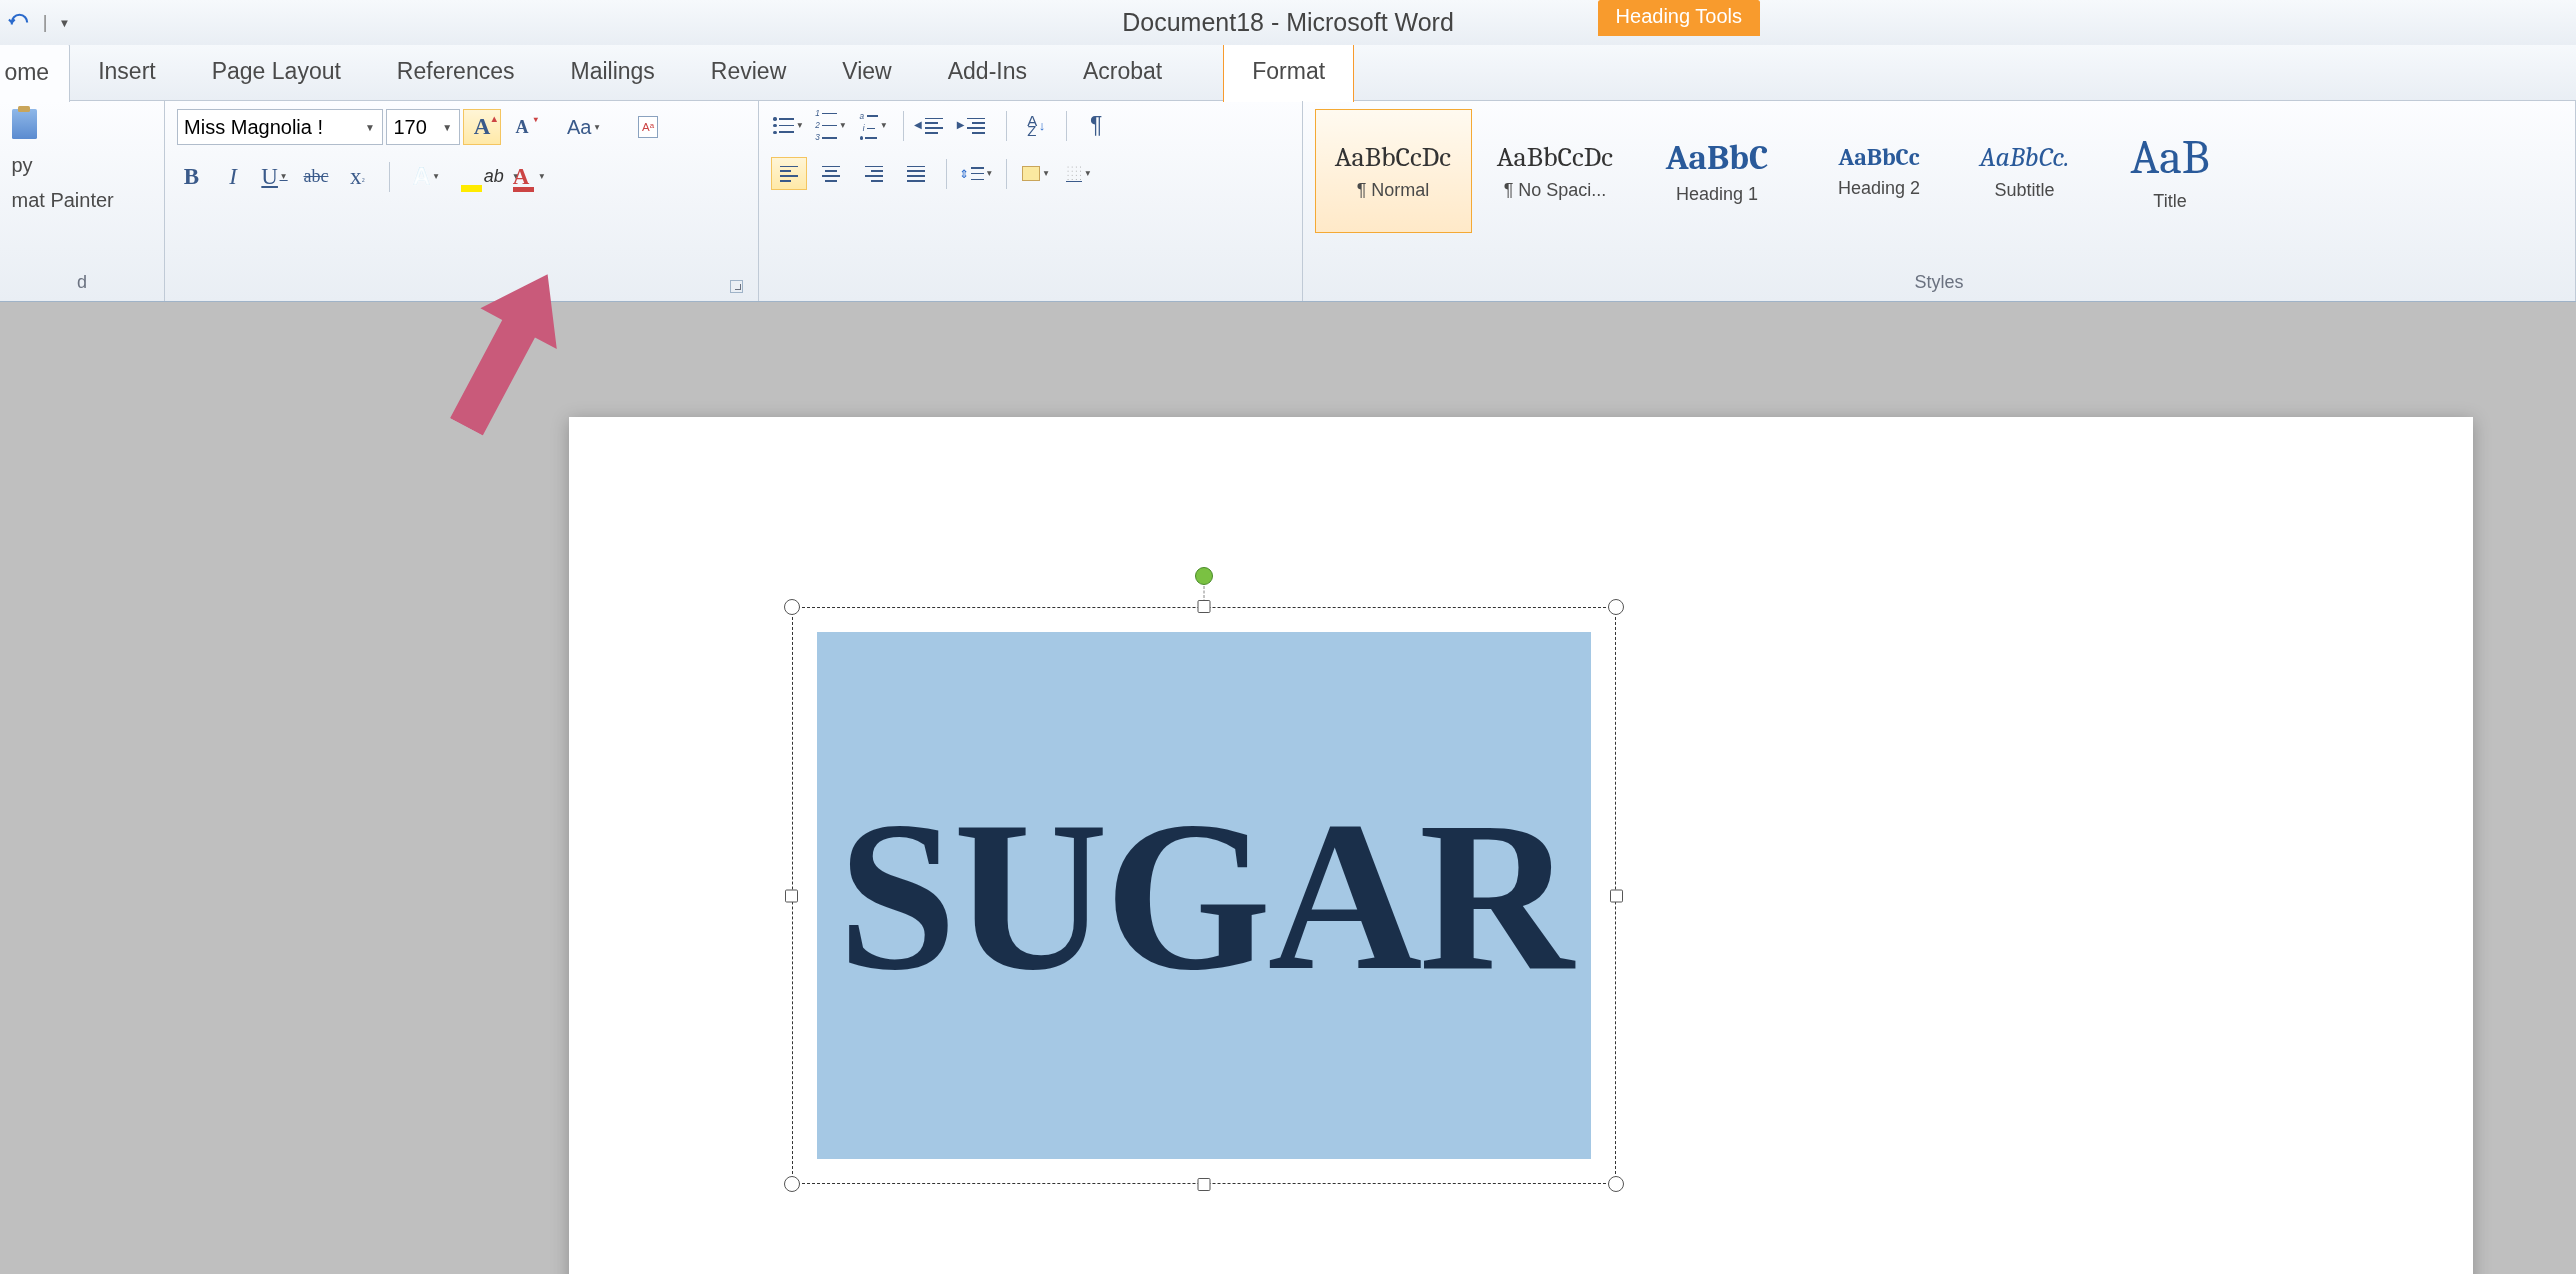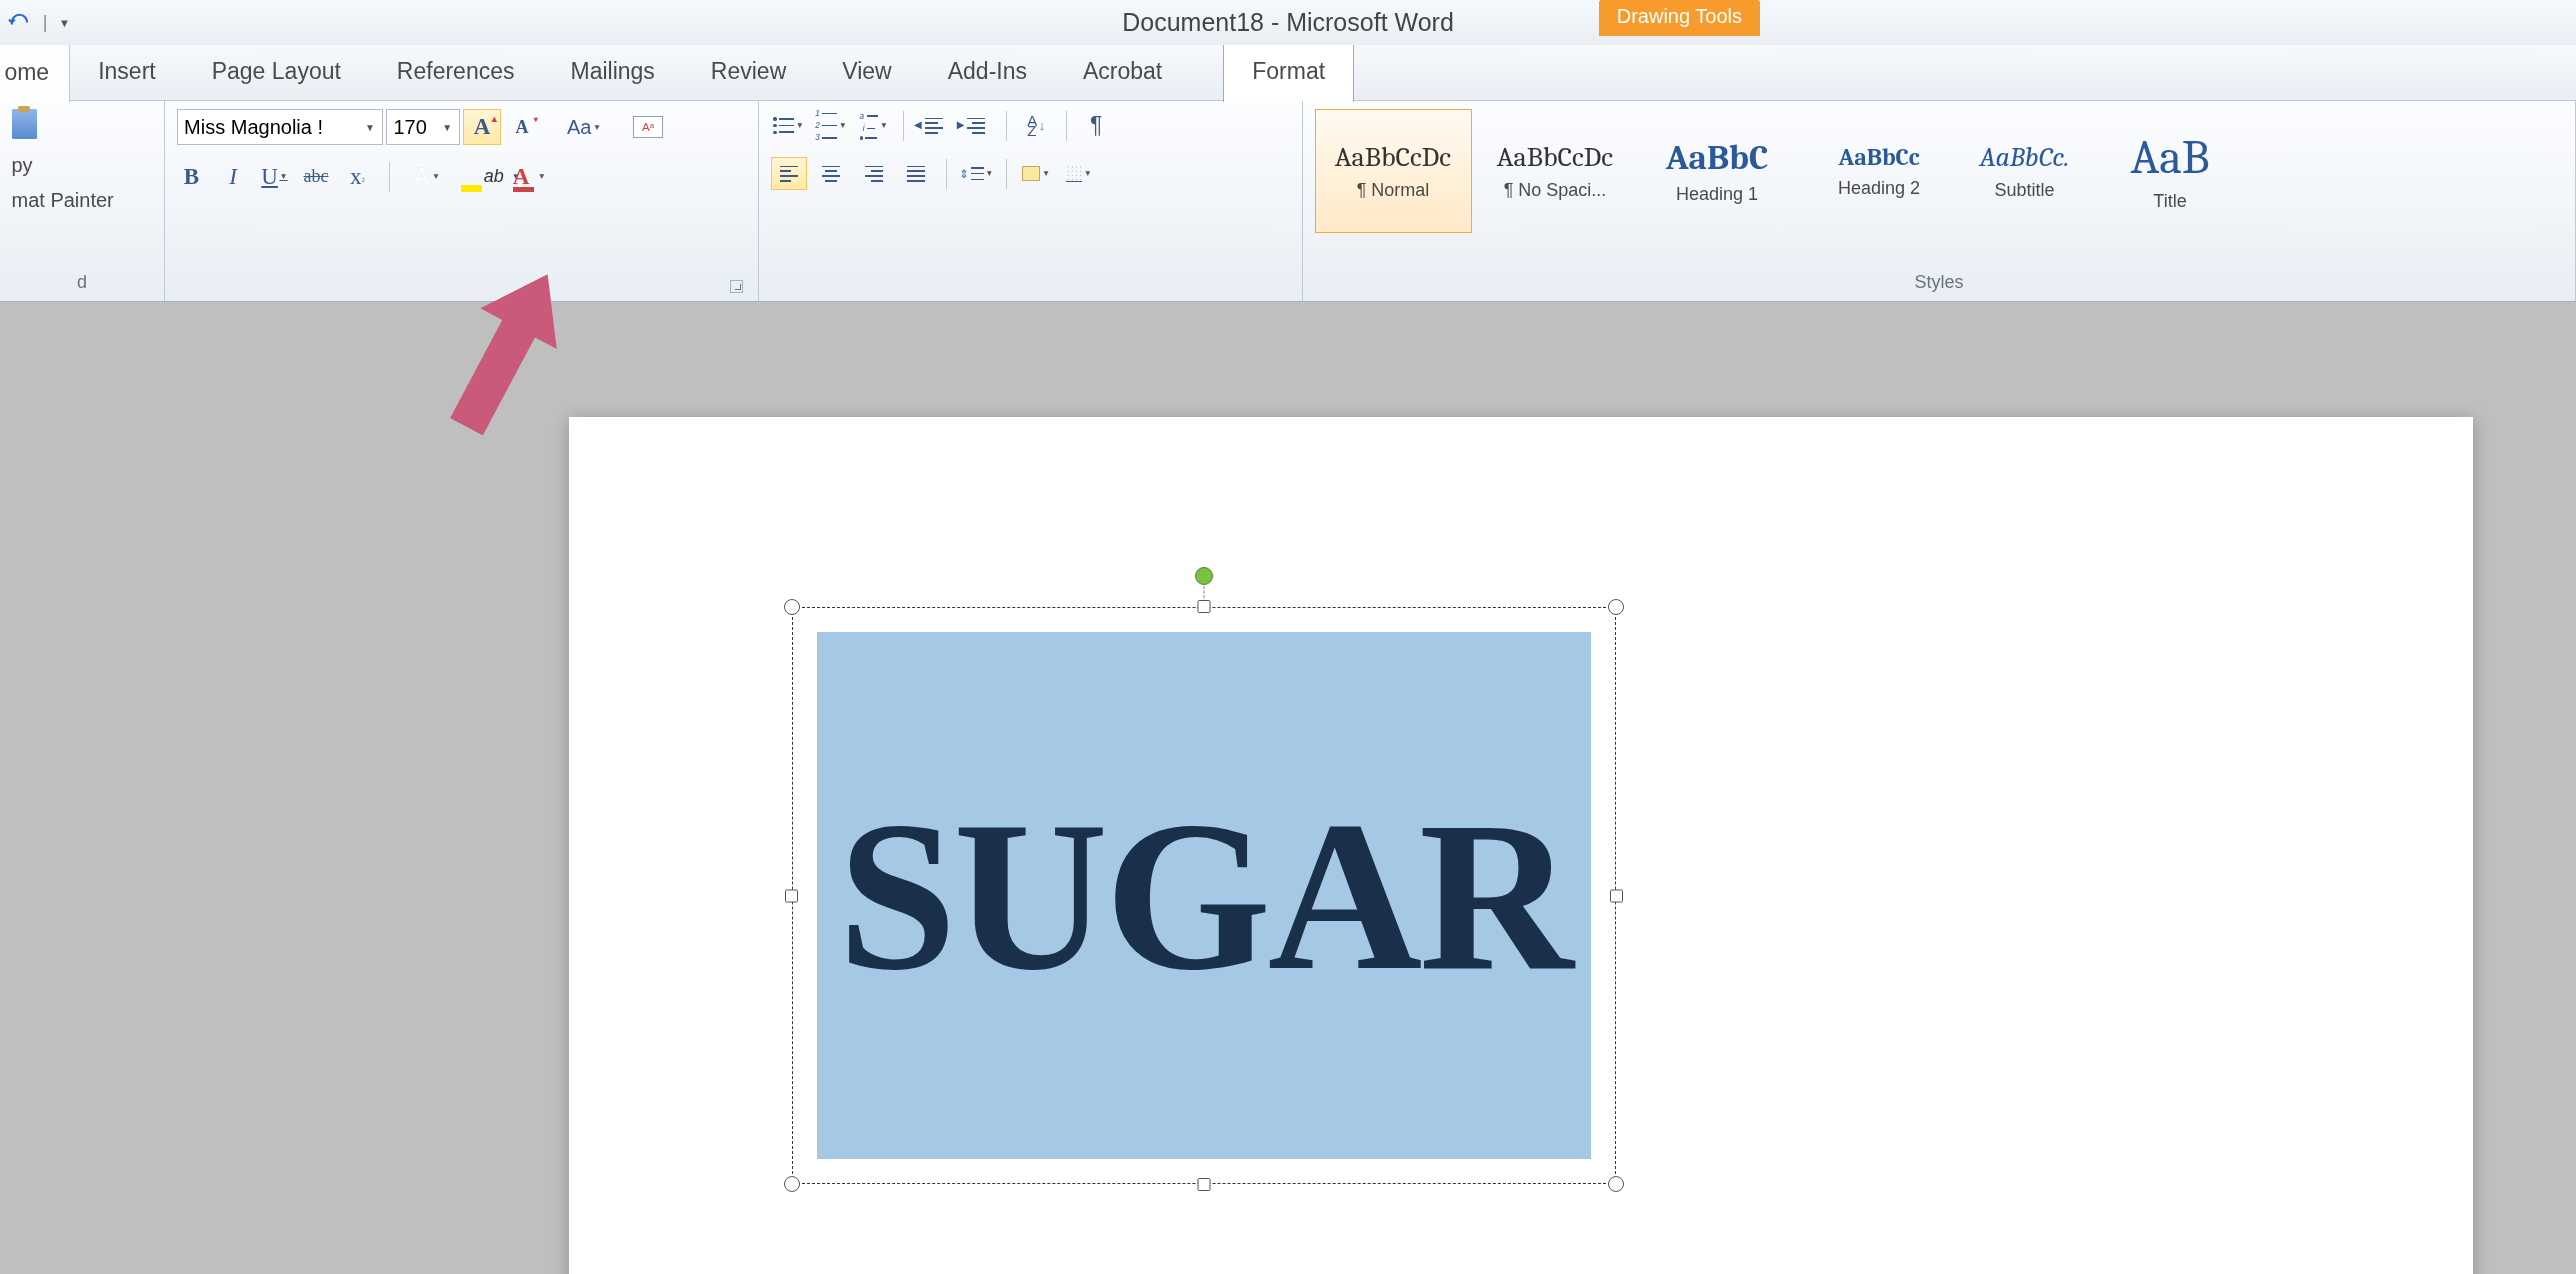--- a/index.html
+++ b/index.html
@@ -34,21 +34,21 @@
 .font-row1 { display:flex; gap:3.3px; align-items:center; margin-bottom:16.5px; }
 .fontname { width:206px; height:36px; border:0.8px solid #b0bccb; background:#fff; padding:0 6.6px; font-size:20px; display:flex; align-items:center; justify-content:space-between; }
 .fontsize { width:74px; height:36px; border:0.8px solid #b0bccb; background:#fff; padding:0 6.6px; font-size:20px; display:flex; align-items:center; justify-content:space-between;gap:12px; }
 .dd-arr { font-size:10px; color:#555; }
 .grow-a { width:38px; height:36px; border:0.8px solid #f4c560; background:linear-gradient(#fff5d6,#ffe9a8); display:flex; align-items:center; justify-content:center; font-size:23px; font-weight:bold; color:#3a5a8a; font-family:"Times New Roman",serif; position:relative;}
 .grow-a sup{font-size:10px;color:#c44;position:absolute;top:3.3px;right:3.3px;}
 .shrink-a { width:35px; height:36px; display:flex; align-items:center; justify-content:center; font-size:18px; font-weight:bold; color:#3a5a8a; font-family:"Times New Roman",serif; position:relative;}
 .shrink-a sup{font-size:8.2px;color:#c44;position:absolute;top:5px;right:1.6px;}
 .case-btn { width:46px; height:36px; display:flex; align-items:center; justify-content:center; font-size:20px; color:#3a5a8a;}
 .clearfmt { width:36px; height:36px; display:flex; align-items:center; justify-content:center; }
-.clearfmt-box{width:30px;height:21.4px;border:0.8px solid #8aa2bf;background:#fff;position:relative;font-size:11.5px;color:#c44;display:flex;align-items:center;justify-content:center;}
+.clearfmt-box{width:20px;height:21.4px;border:0.8px solid #8aa2bf;background:#fff;position:relative;font-size:11.5px;color:#c44;display:flex;align-items:center;justify-content:center;}
 
 .font-row2 { display:flex; gap:11.5px; align-items:center; }
 .fbtn { width:30px; height:30px; display:flex; align-items:center; justify-content:center; font-size:23px; color:#3a5a8a; font-family:"Times New Roman",serif; cursor:pointer;}
 .fbtn.bold{font-weight:bold;}
 .fbtn.ital{font-style:italic;}
 .fbtn.under{text-decoration:underline;}
 .fbtn.strike{text-decoration:line-through;}
 .fbtn.sub{position:relative;}
 .texteff { width:40px; height:30px; display:flex; align-items:center; justify-content:center; position:relative;}
 .texteff-a{font-size:25px;font-weight:bold;background:linear-gradient(#88c7e8,#d4e9f5);-webkit-background-clip:text;-webkit-text-fill-color:transparent;text-shadow:0 0 1.6px #fff;}
@@ -121,21 +121,21 @@
   <div class="qat">
     <span class="undo-icn">
       <svg viewBox="0 0 24 24">
           <path d="M12 5 C7 5 4 9 4 13 L4 15 M4 13 L1 10 M4 13 L7 10 M12 5 C17 5 20 9 20 13" fill="none" stroke="#2a6acc" stroke-width="2.2"></path>
         </svg>
     </span>
     <span class="qat-sep">|</span>
     <span class="qat-drop">▼</span>
   </div>
   <div class="title-text">Document18  -  Microsoft Word</div>
-  <div class="drawing-tools">Drawing Tools</div>
+  <div class="drawing-tools">Heading Tools</div>
 </div>
 
 <div class="tabs">
   <div class="tab home">ome</div>
   <div class="tab">Insert</div>
   <div class="tab">Page Layout</div>
   <div class="tab">References</div>
   <div class="tab">Mailings</div>
   <div class="tab">Review</div>
   <div class="tab">View</div>

